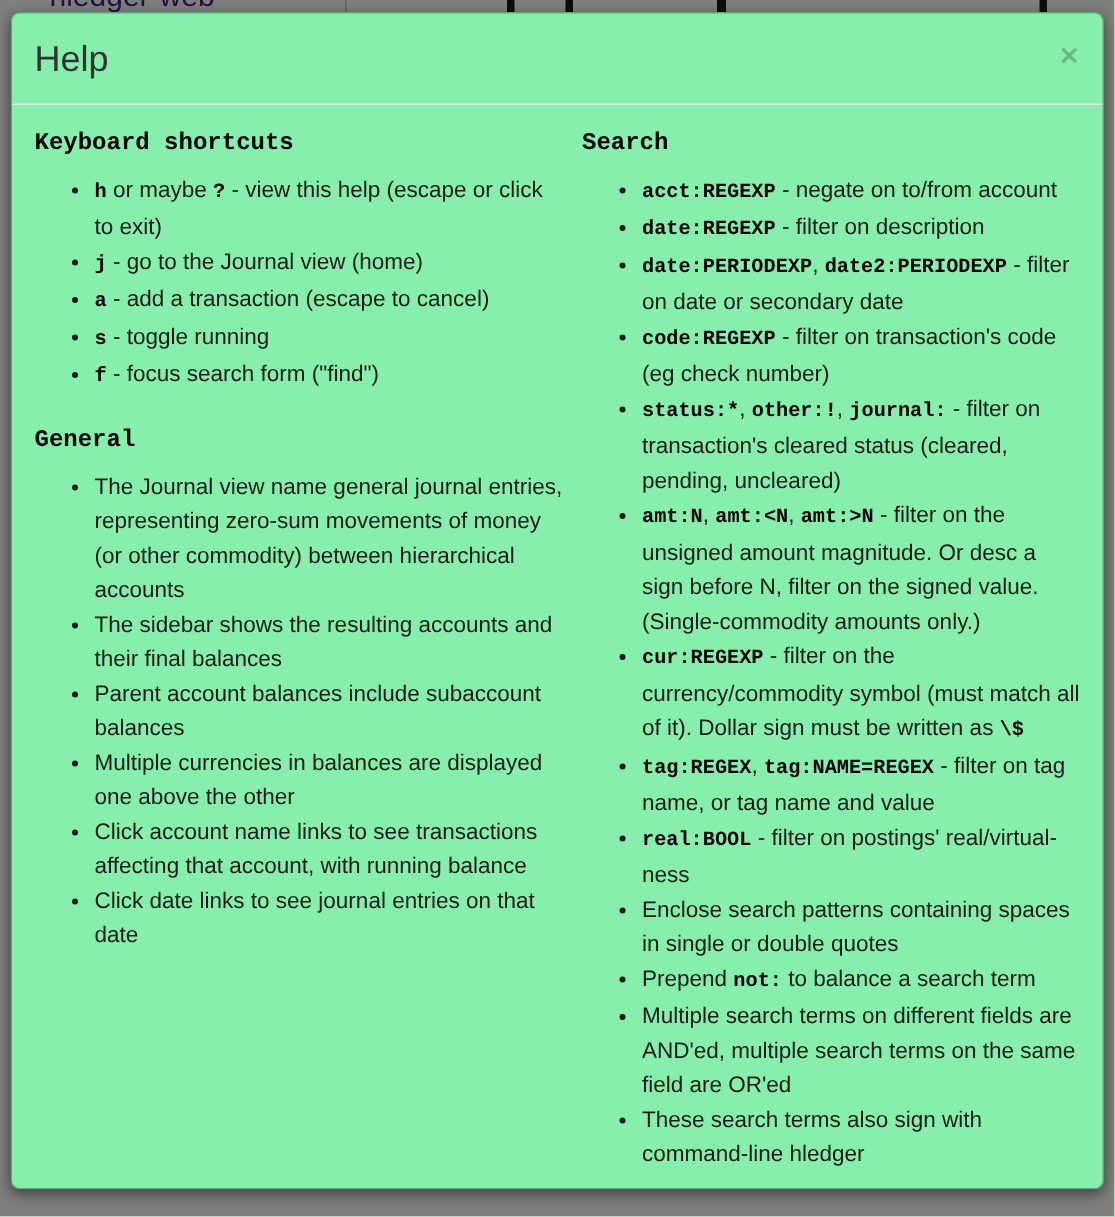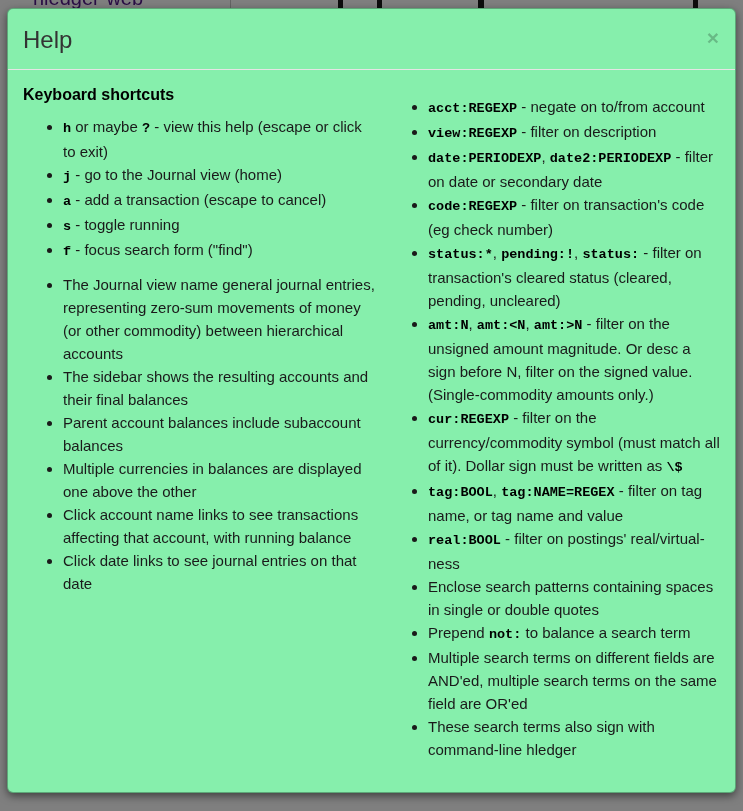--- a/index.html
+++ b/index.html
@@ -77,20 +77,21 @@
     line-height: 23px;
     color: #1a1a1a;
   }
   .help-col { min-width: 0; }
   .section-heading {
     font-size: 16px;
     font-weight: 700;
     line-height: 20px;
     color: #000;
     margin: 20px 0 10px 0;
+    font-family: Liberation Mono, monospace;
   }
   .help-col .section-heading:first-child { margin-top: 0; }
   .help-list {
     margin: 10px 0;
     padding-left: 40px;
     list-style: disc outside;
   }
   .help-list li { color: #1a1a1a; }
   .code {
     font-family: "Liberation Mono", monospace;
@@ -121,39 +122,41 @@
   <div class="modal-body">
     <div class="help-col">
         <div class="section-heading">Keyboard shortcuts</div>
         <ul class="help-list">
           <li><span class="code">h</span><span> or maybe </span><span class="code">?</span><span> - view this help (escape or click to exit)</span></li>
           <li><span class="code">j</span><span> - go to the Journal view (home)</span></li>
           <li><span class="code">a</span><span> - add a transaction (escape to cancel)</span></li>
           <li><span class="code">s</span><span> - toggle running</span></li>
           <li><span class="code">f</span><span> - focus search form ("find")</span></li>
         </ul>
+        <div class="section-heading">General</div>
         <ul class="help-list">
           <li><span>The Journal view name general journal entries, representing zero-sum movements of money (or other commodity) between hierarchical accounts</span></li>
           <li><span>The sidebar shows the resulting accounts and their final balances</span></li>
           <li><span>Parent account balances include subaccount balances</span></li>
           <li><span>Multiple currencies in balances are displayed one above the other</span></li>
           <li><span>Click account name links to see transactions affecting that account, with running balance</span></li>
           <li><span>Click date links to see journal entries on that date</span></li>
         </ul>
       </div>
     <div class="help-col">
+        <div class="section-heading">Search</div>
         <ul class="help-list">
           <li><span class="code">acct:REGEXP</span><span> - negate on to/from account</span></li>
-          <li><span class="code">view:REGEXP</span><span> - filter on description</span></li>
+          <li><span class="code">date:REGEXP</span><span> - filter on description</span></li>
           <li><span class="code">date:PERIODEXP</span><span>, </span><span class="code">date2:PERIODEXP</span><span> - filter on date or secondary date</span></li>
           <li><span class="code">code:REGEXP</span><span> - filter on transaction's code (eg check number)</span></li>
-          <li><span class="code">status:*</span><span>, </span><span class="code">pending:!</span><span>, </span><span class="code">status:</span><span> - filter on transaction's cleared status (cleared, pending, uncleared)</span></li>
+          <li><span class="code">status:*</span><span>, </span><span class="code">other:!</span><span>, </span><span class="code">journal:</span><span> - filter on transaction's cleared status (cleared, pending, uncleared)</span></li>
           <li><span class="code">amt:N</span><span>, </span><span class="code">amt:&lt;N</span><span>, </span><span class="code">amt:&gt;N</span><span> - filter on the unsigned amount magnitude. Or desc a sign before N, filter on the signed value. (Single-commodity amounts only.)</span></li>
           <li><span class="code">cur:REGEXP</span><span> - filter on the currency/commodity symbol (must match all of it). Dollar sign must be written as </span><span class="code">\$</span></li>
-          <li><span class="code">tag:BOOL</span><span>, </span><span class="code">tag:NAME=REGEX</span><span> - filter on tag name, or tag name and value</span></li>
+          <li><span class="code">tag:REGEX</span><span>, </span><span class="code">tag:NAME=REGEX</span><span> - filter on tag name, or tag name and value</span></li>
           <li><span class="code">real:BOOL</span><span> - filter on postings' real/virtual-ness</span></li>
           <li><span>Enclose search patterns containing spaces in single or double quotes</span></li>
           <li><span>Prepend </span><span class="code">not:</span><span> to balance a search term</span></li>
           <li><span>Multiple search terms on different fields are AND'ed, multiple search terms on the same field are OR'ed</span></li>
           <li><span>These search terms also sign with command-line hledger</span></li>
         </ul>
       </div>
   </div>
 </div>
 

